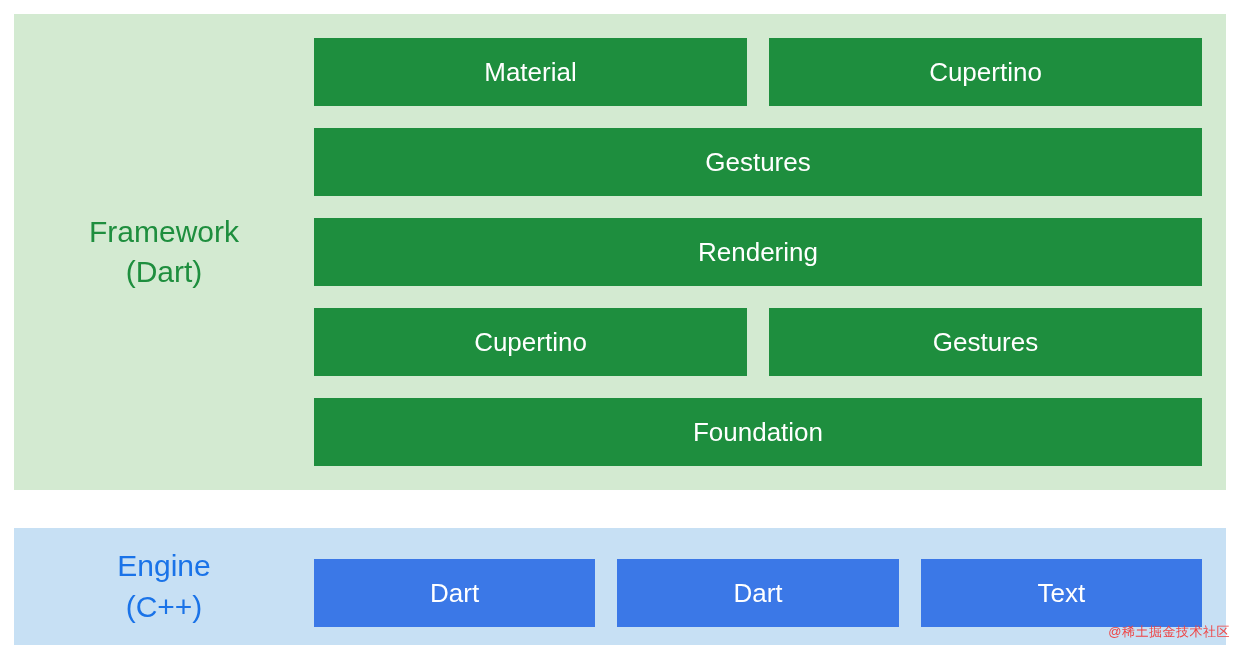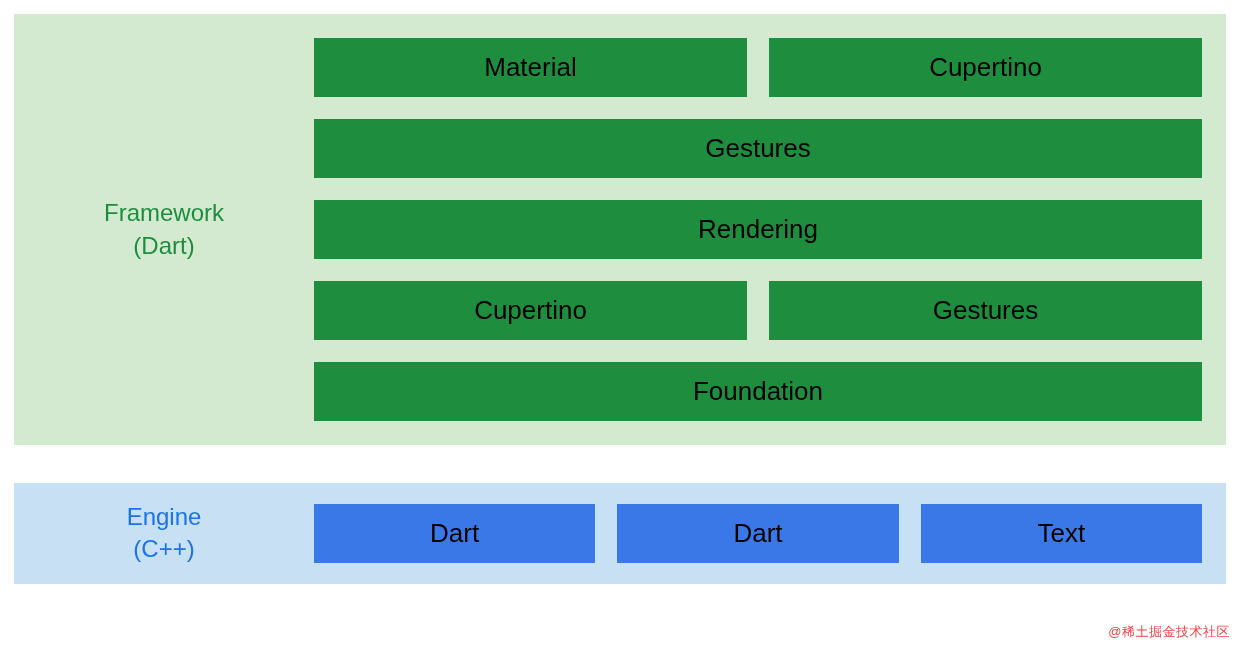--- a/index.html
+++ b/index.html
@@ -17,49 +17,50 @@
     width: 100%;
   }
   .panel-framework {
     background: #d3ead1;
     padding: 24px 24px 24px 0;
     margin-bottom: 38px;
   }
   .panel-engine {
     background: #c7e0f4;
     padding: 18px 24px 18px 0;
+    align-items: flex-end;
   }
   .panel-label {
     width: 300px;
     flex: 0 0 300px;
     text-align: center;
-    font-size: 24px;
+    font-size: 30px;
     line-height: 1.35;
     font-weight: 400;
   }
   .panel-framework .panel-label { color: #1e8e3e; }
   .panel-engine .panel-label { color: #1a73e8; }
   .panel-rows {
     flex: 1;
     display: flex;
     flex-direction: column;
     gap: 22px;
   }
   .row {
     display: flex;
     gap: 22px;
   }
   .block {
     flex: 1;
-    height: 59px;
+    height: 68px;
     display: flex;
     align-items: center;
     justify-content: center;
     font-size: 26px;
-    color: #000000;
+    color: #ffffff;
     font-weight: 400;
   }
   .block-green { background: #1e8e3e; }
   .block-blue  { background: #3b78e7; }
   .watermark {
     position: absolute;
     right: 10px;
     bottom: 4px;
     font-size: 13px;
     color: #ef4444;

